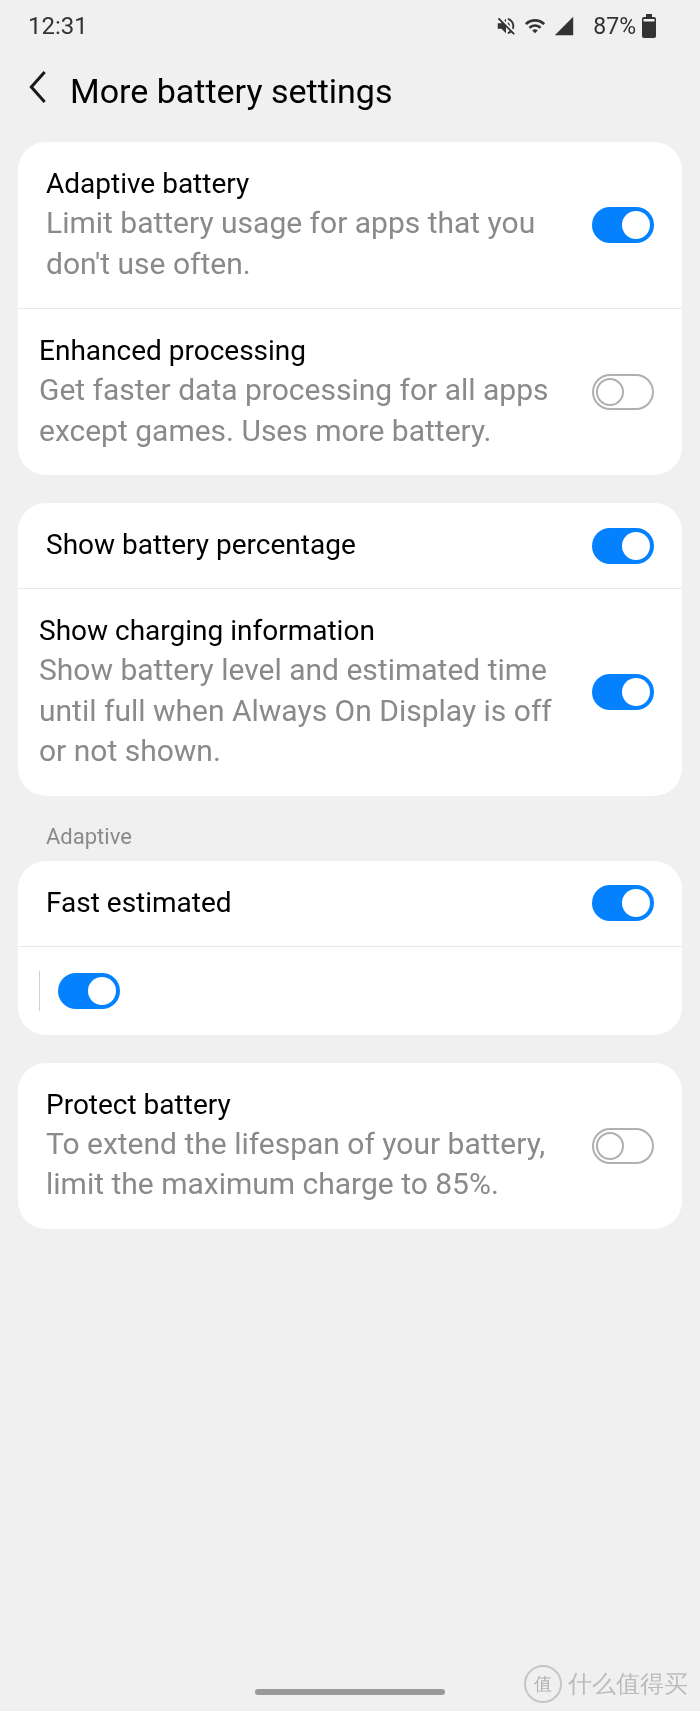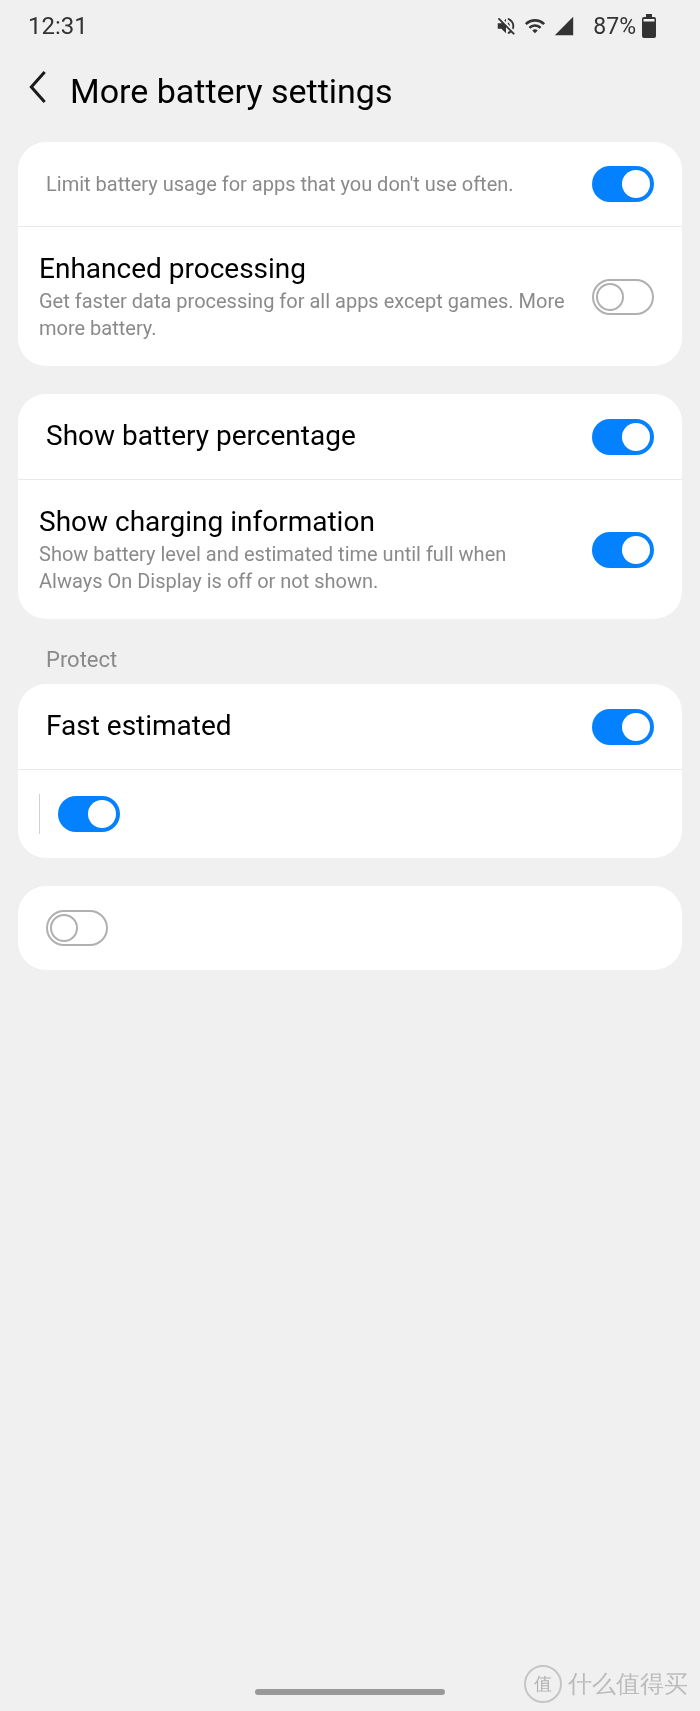--- a/index.html
+++ b/index.html
@@ -67,21 +67,21 @@
       flex: 1;
       min-width: 0;
     }
     .setting-title {
       font-size: 28px;
       color: #000;
       line-height: 1.25;
       margin-bottom: 2px;
     }
     .setting-desc {
-      font-size: 20px;
+      font-size: 30px;
       color: #8a8a8a;
       line-height: 1.35;
     }
     .section-label {
       font-size: 22px;
       color: #8a8a8a;
       padding: 0 46px 12px 46px;
     }
     .toggle {
       width: 62px;
@@ -197,30 +197,31 @@
     <svg width="20" height="34" viewBox="0 0 12 20" fill="none" stroke="#1a1a1a" stroke-width="1.8">
         <path d="M10 1L2 10l8 9"></path>
       </svg>
   </span>
   <span class="header-title">More battery settings</span>
 </div>
 
 <div class="card">
   <div class="setting-row">
     <div class="setting-text">
+      <div class="setting-title">Adaptive battery</div>
       <div class="setting-desc">Limit battery usage for apps that you don't use often.</div>
     </div>
     <div class="toggle on">
         <div class="toggle-thumb"></div>
       </div>
   </div>
   <div class="setting-row">
     <div class="setting-text">
       <div class="setting-title">Enhanced processing</div>
-      <div class="setting-desc">Get faster data processing for all apps except games. More more battery.</div>
+      <div class="setting-desc">Get faster data processing for all apps except games. Uses more battery.</div>
     </div>
     <div class="toggle off">
         <div class="toggle-thumb"></div>
       </div>
   </div>
 </div>
 
 <div class="card">
   <div class="setting-row">
     <div class="setting-text">
@@ -234,21 +235,21 @@
     <div class="setting-text">
       <div class="setting-title">Show charging information</div>
       <div class="setting-desc">Show battery level and estimated time until full when Always On Display is off or not shown.</div>
     </div>
     <div class="toggle on">
         <div class="toggle-thumb"></div>
       </div>
   </div>
 </div>
 
-<div class="section-label">Protect</div>
+<div class="section-label">Adaptive</div>
 <div class="card">
   <div class="setting-row">
     <div class="setting-text">
       <div class="setting-title">Fast estimated</div>
     </div>
     <div class="toggle on">
         <div class="toggle-thumb"></div>
       </div>
   </div>
   <div class="setting-row">
@@ -256,20 +257,24 @@
       <div class="toggle-divider"></div>
       <div class="toggle on">
           <div class="toggle-thumb"></div>
         </div>
     </div>
   </div>
 </div>
 
 <div class="card">
   <div class="setting-row">
+    <div class="setting-text">
+      <div class="setting-title">Protect battery</div>
+      <div class="setting-desc">To extend the lifespan of your battery, limit the maximum charge to 85%.</div>
+    </div>
     <div class="toggle off">
         <div class="toggle-thumb"></div>
       </div>
   </div>
 </div>
 
 <div class="nav-pill"></div>
 
 <div class="watermark">
   <div class="watermark-circle">值</div>

